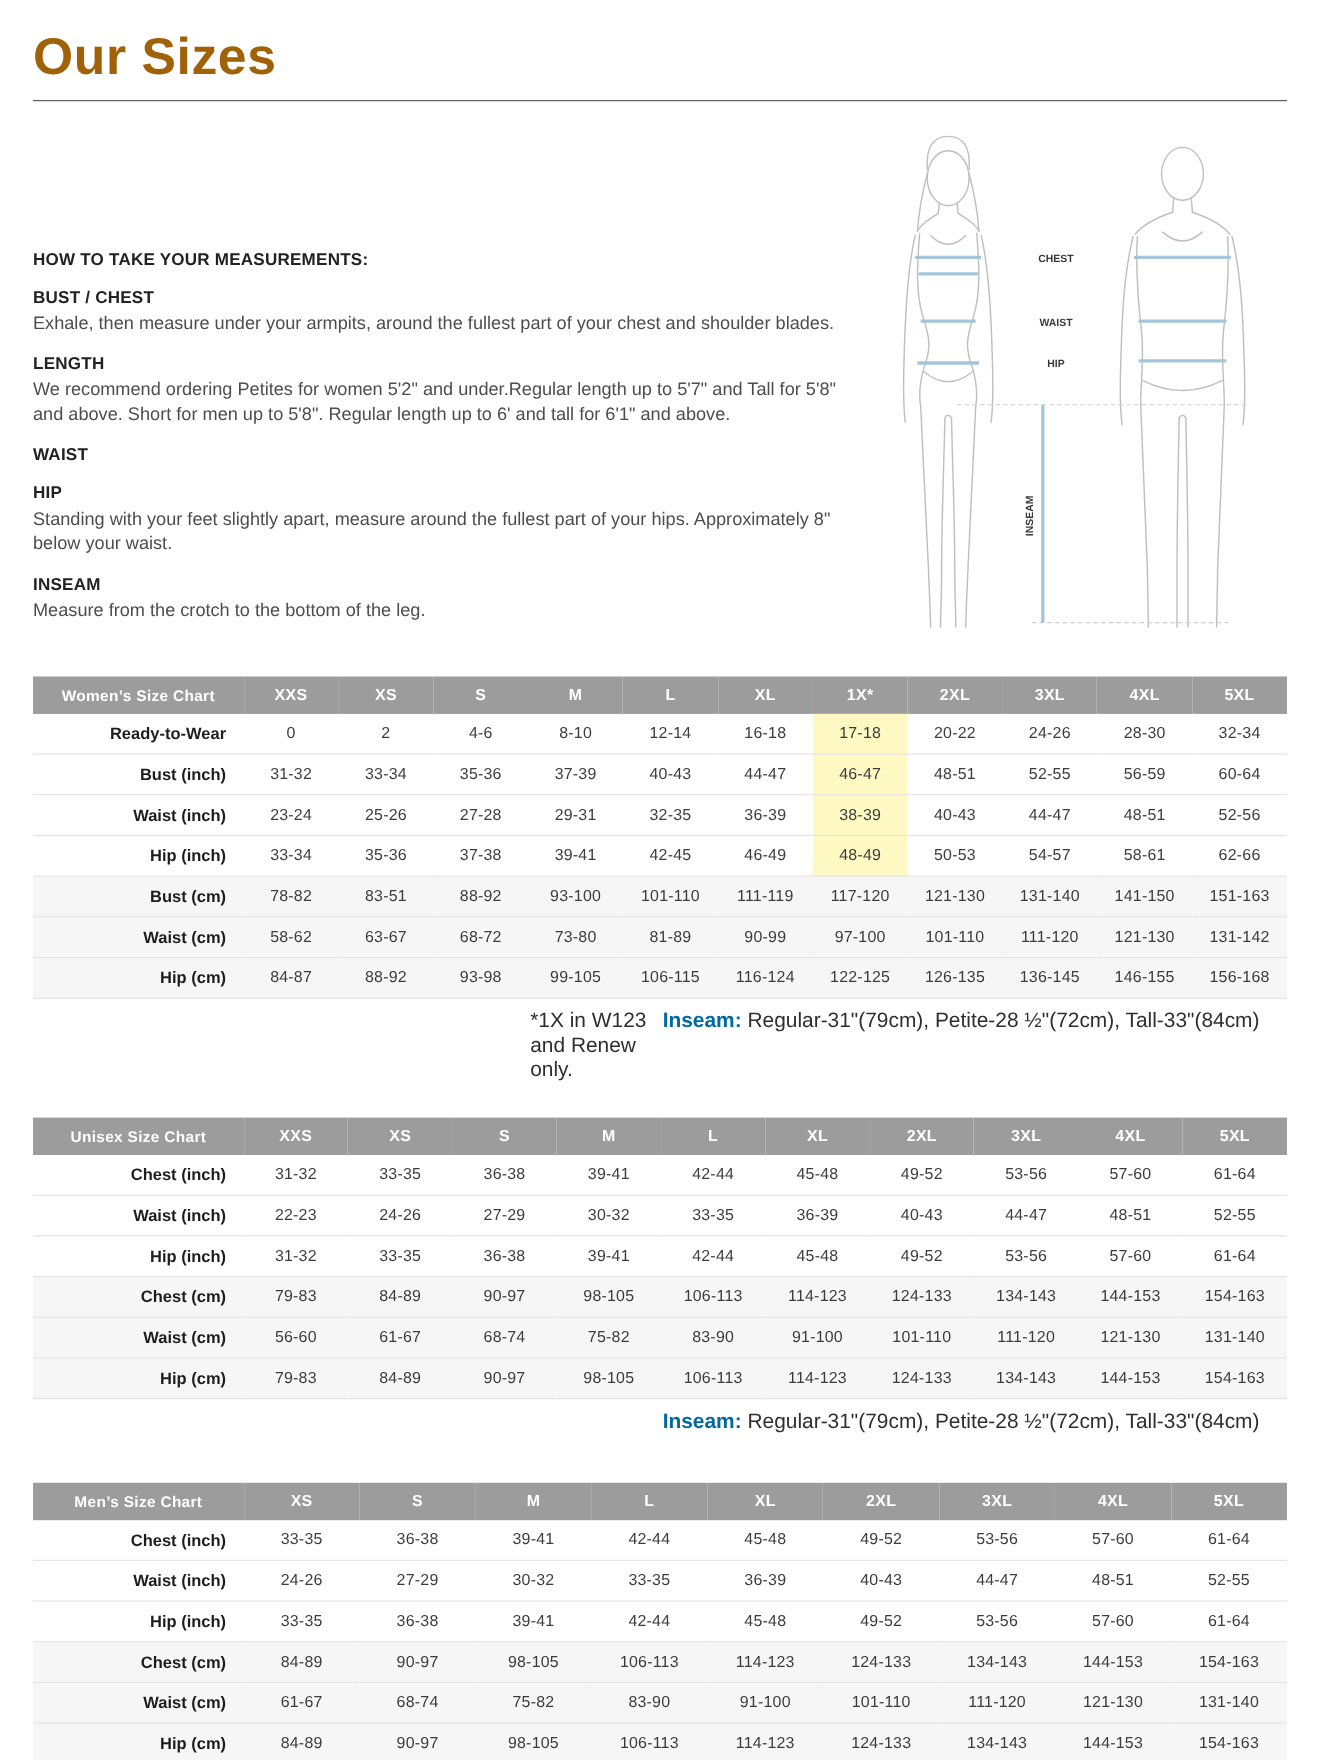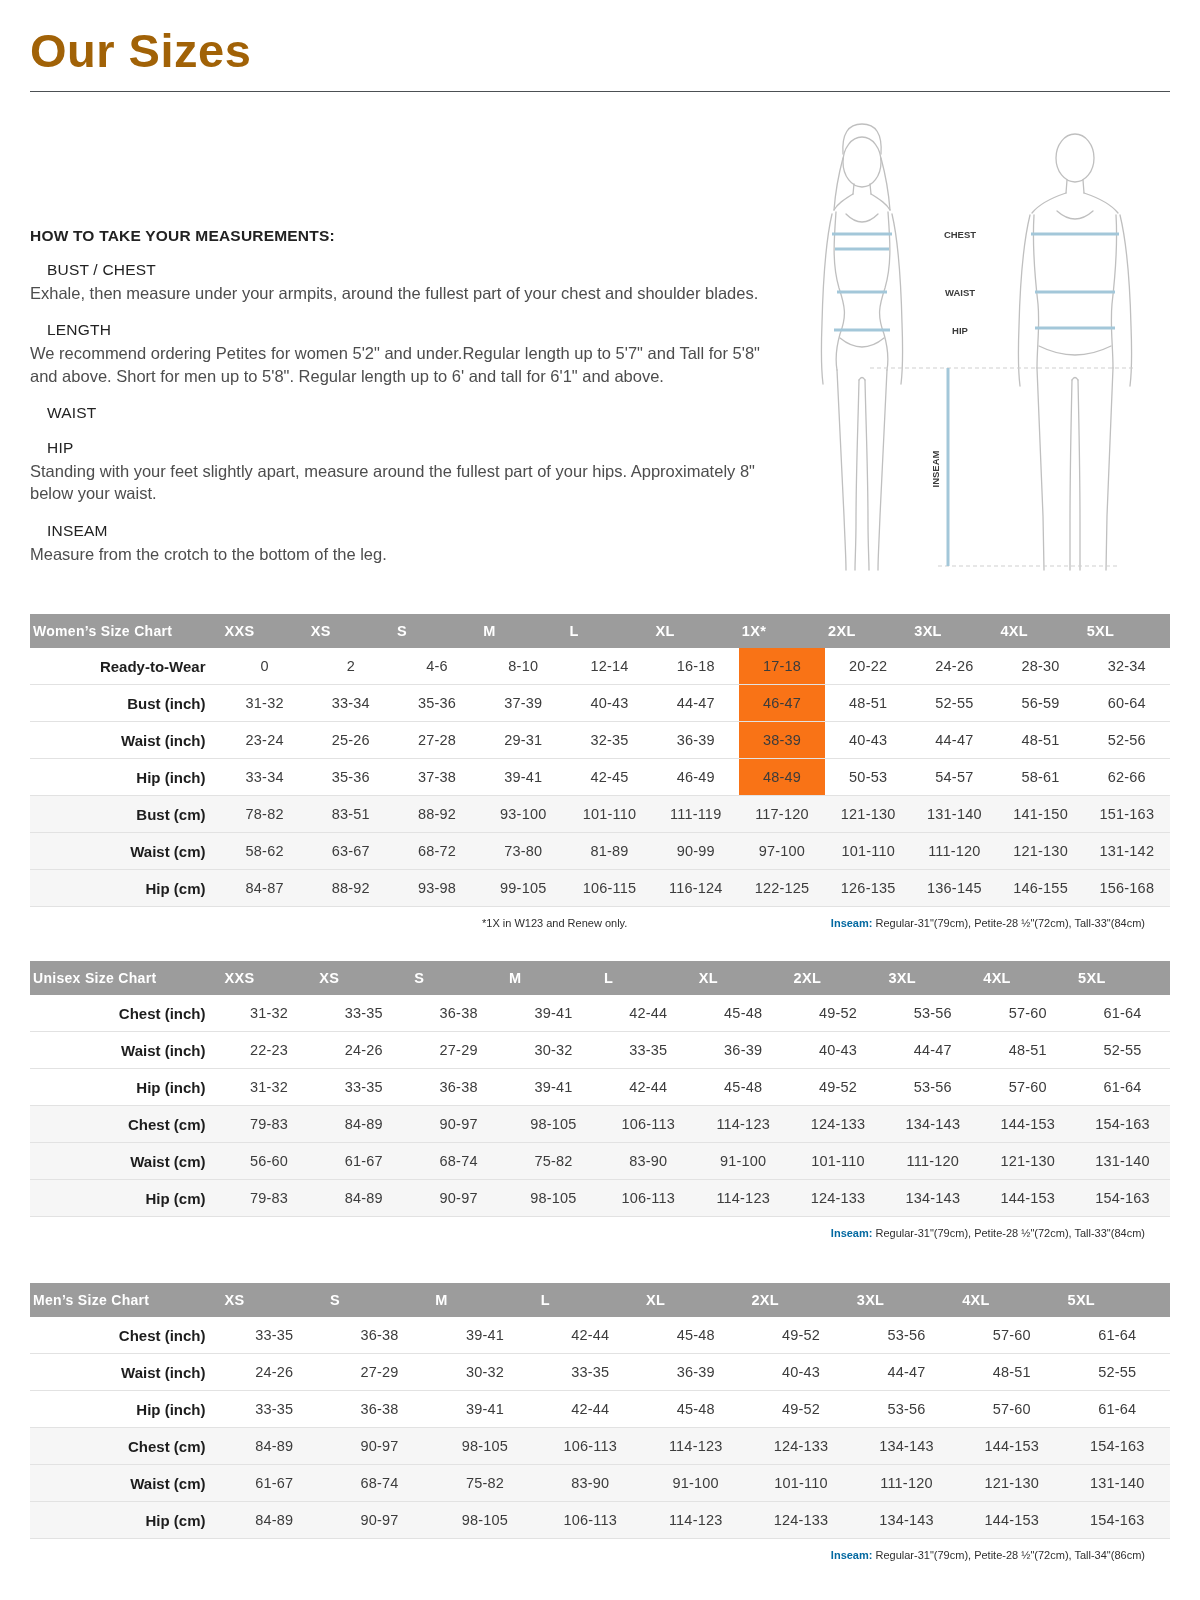--- a/index.html
+++ b/index.html
@@ -8,36 +8,36 @@
   .page { width: 1200px; min-height: 1600px; padding: 26px 30px 40px; }
 
   .title { font-size: 47px; font-weight: bold; color: #a16207; letter-spacing: 0.5px;
            margin: 0 0 16px 0; line-height: 1.05; }
   .rule { border: none; border-top: 1px solid #4c5054; margin: 0 0 24px 0; }
 
   .top { display: flex; align-items: flex-end; }
   .instructions { flex: 1 1 auto; max-width: 742px; padding-top: 4px; }
   .howto-heading { font-size: 15.5px; font-weight: bold; color: #222; margin: 0 0 16px; letter-spacing: 0.2px; }
   .meas-section { margin-bottom: 17px; }
-  .meas-title { font-size: 15.5px; font-weight: normal; color: #222; margin-bottom: 3px; letter-spacing: 0.2px; margin-left: 17px; }
+  .meas-title { font-size: 15.5px; font-weight: bold; color: #222; margin-bottom: 3px; letter-spacing: 0.2px; }
   .meas-text { font-size: 16.5px; line-height: 1.36; color: #4d4d4d; }
   .figure-wrap { width: 380px; flex: 0 0 380px; margin-left: auto; padding-top: 2px; }
 
   .size-table { width: 100%; border-collapse: collapse; table-layout: fixed; margin-top: 32px; }
   .size-table th { background: #9c9c9c; color: #fff; font-size: 14.5px; font-weight: bold;
-                   padding: 9px 3px; text-align: left; letter-spacing: 0.3px; }
+                   padding: 9px 3px; text-align: center; letter-spacing: 0.3px; }
   .size-table th.label-col { width: 16.8%; font-size: 14px; }
   .size-table td { text-align: center; font-size: 14.5px; color: #3c3c3c; padding: 9.5px 3px;
                    border-bottom: 1px solid #e2e2e2; letter-spacing: 0.2px; }
   .size-table td.row-label { font-weight: bold; color: #1d1d1d; text-align: right;
                              padding-right: 16px; font-size: 15px; letter-spacing: 0; }
   .size-table tr.cm-row td { background: #f6f6f6; }
-  .size-table td.hl { background: #f97316; }
-
-  .footnote-row { display: flex; margin: 10px 25px 0 0; font-size: 11px; color: #2e2e2e; }
+  .size-table td.hl { background: #fef9c3; }
+
+  .footnote-row { display: flex; margin: 10px 25px 0 0; font-size: 19px; color: #2e2e2e; }
   .footnote-row .fn-note { margin-left: 452px; }
   .footnote-row .fn-inseam { margin-left: auto; white-space: nowrap; }
   .footnote-row.single { justify-content: flex-end; }
   .footnote-row strong { color: #0369a1; }
   #tbl-men { margin-top: 44px; }
 </style>
 </head>
 <body>
 
 <div class="page">

